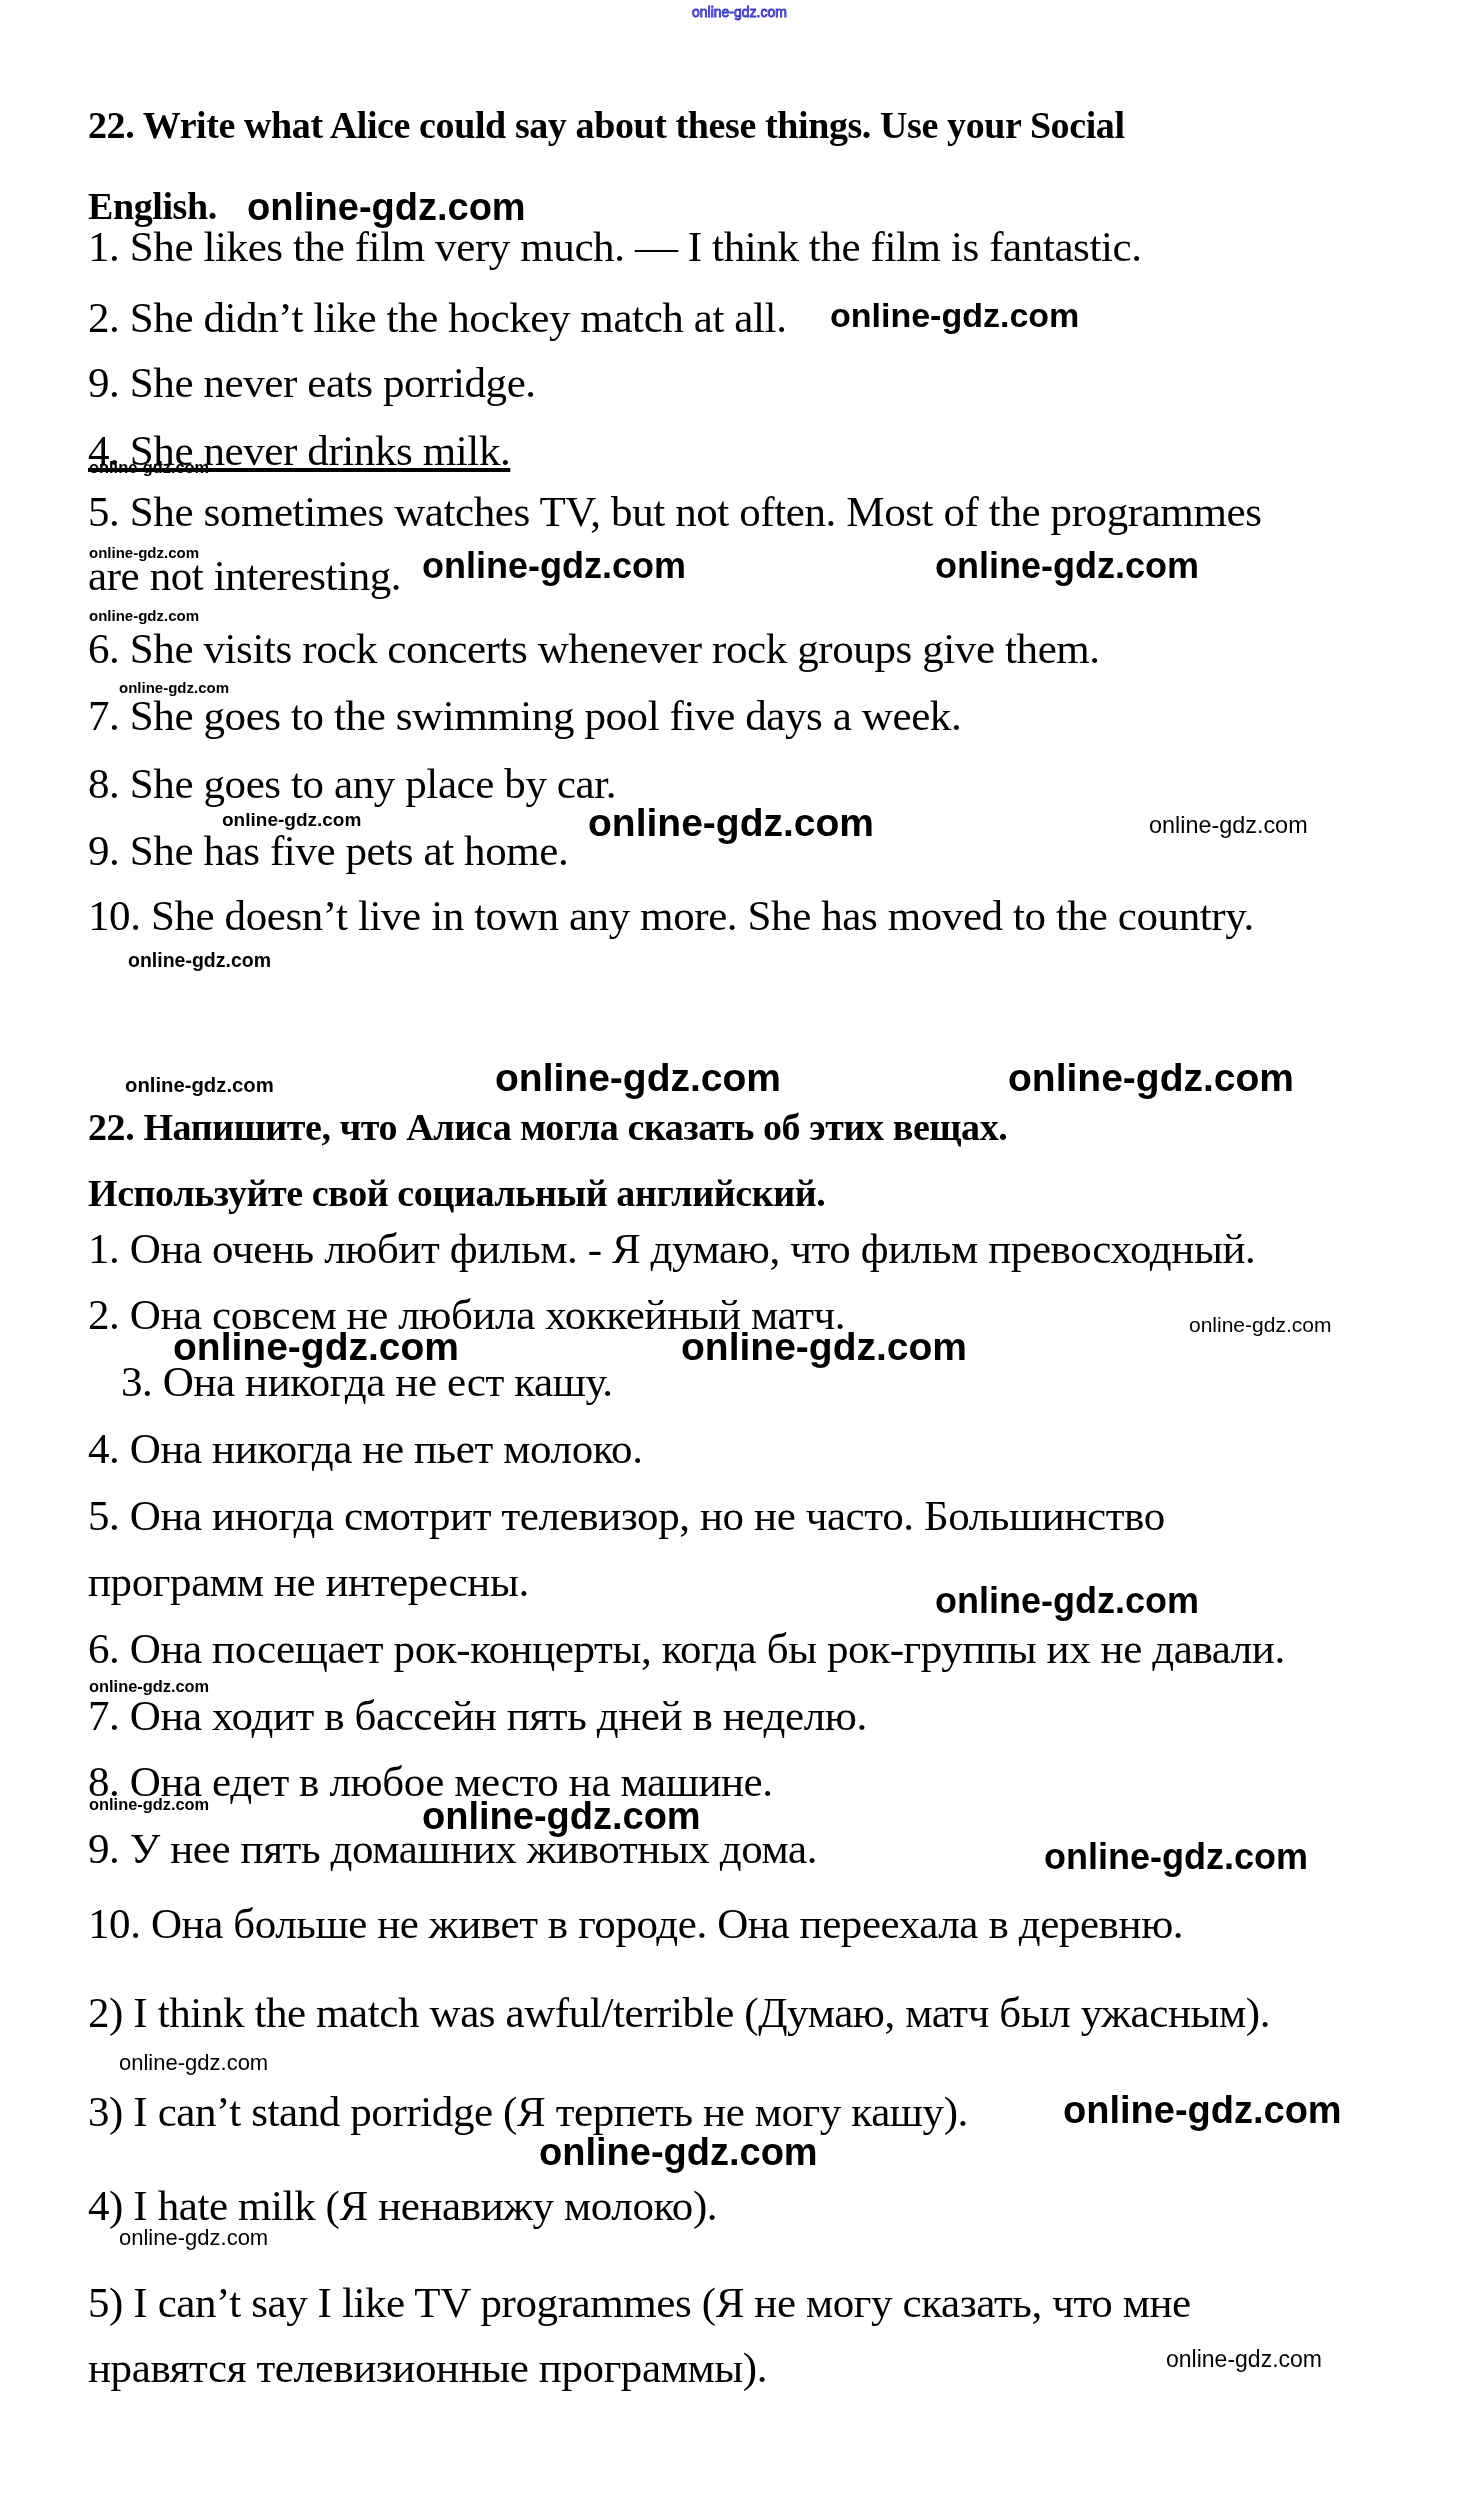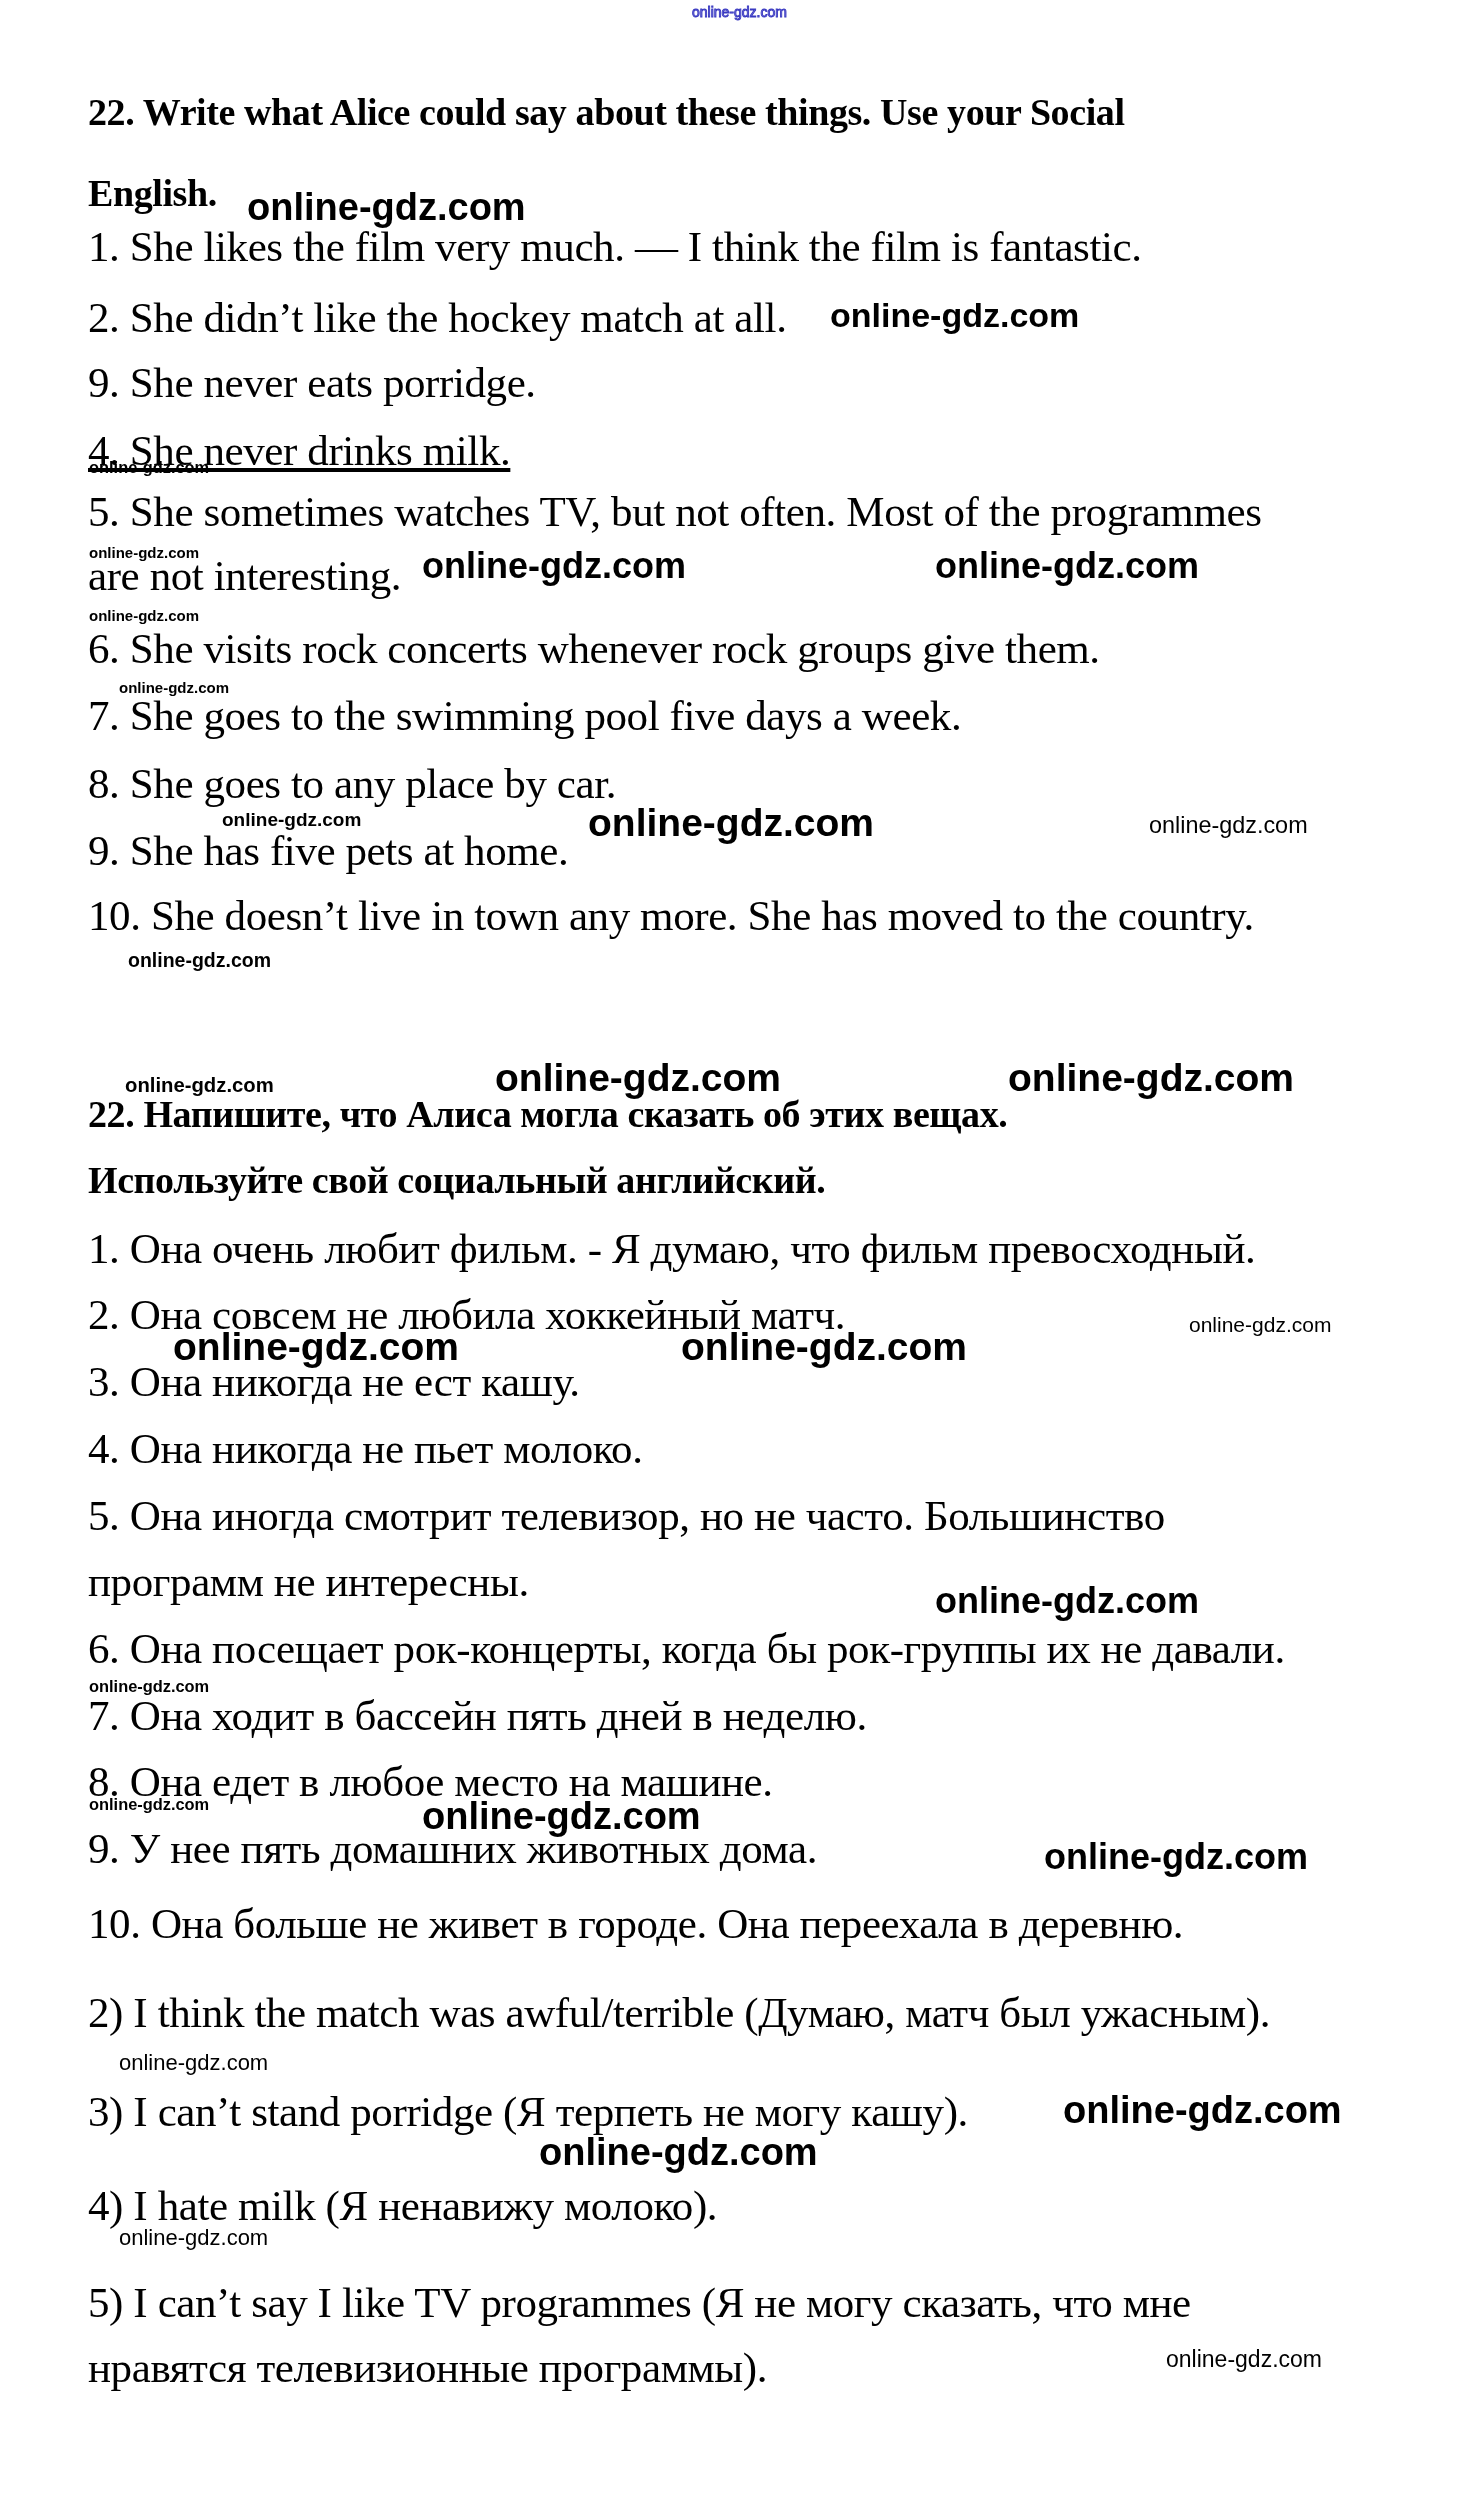--- a/index.html
+++ b/index.html
@@ -22,20 +22,21 @@
     left: 88px;
     white-space: nowrap;
     font-size: 43px;
     line-height: 1.1;
     letter-spacing: -0.4px;
     color: #000000;
   }
   .line.bold {
     font-weight: bold;
     font-size: 38px;
+    margin-top: 13px;
   }
   .wm {
     position: absolute;
     font-family: "Liberation Sans", sans-serif;
     white-space: nowrap;
     color: #000000;
     line-height: 1.05;
     text-align: right;
   }
   .wm-blue {
@@ -58,21 +59,21 @@
       <div class="line" style="top: 552px;">are not interesting.</div>
       <div class="line" style="top: 625px;">6. She visits rock concerts whenever rock groups give them.</div>
       <div class="line" style="top: 692px;">7. She goes to the swimming pool five days a week.</div>
       <div class="line" style="top: 760px;">8. She goes to any place by car.</div>
       <div class="line" style="top: 827px;">9. She has five pets at home.</div>
       <div class="line" style="top: 892px;">10. She doesn’t live in town any more. She has moved to the country.</div>
       <div class="line bold" style="top: 1094px;">22. Напишите, что Алиса могла сказать об этих вещах.</div>
       <div class="line bold" style="top: 1160px;">Используйте свой социальный английский.</div>
       <div class="line" style="top: 1225px;">1. Она очень любит фильм. - Я думаю, что фильм превосходный.</div>
       <div class="line" style="top: 1291px;">2. Она совсем не любила хоккейный матч.</div>
-      <div class="line" style="top: 1358px;">3. Она никогда не ест кашу.</div>
+      <div class="line" style="top: 1358px; margin-left: 33px;">3. Она никогда не ест кашу.</div>
       <div class="line" style="top: 1425px;">4. Она никогда не пьет молоко.</div>
       <div class="line" style="top: 1492px;">5. Она иногда смотрит телевизор, но не часто. Большинство</div>
       <div class="line" style="top: 1558px;">программ не интересны.</div>
       <div class="line" style="top: 1625px;">6. Она посещает рок-концерты, когда бы рок-группы их не давали.</div>
       <div class="line" style="top: 1692px;">7. Она ходит в бассейн пять дней в неделю.</div>
       <div class="line" style="top: 1758px;">8. Она едет в любое место на машине.</div>
       <div class="line" style="top: 1825px;">9. У нее пять домашних животных дома.</div>
       <div class="line" style="top: 1900px;">10. Она больше не живет в городе. Она переехала в деревню.</div>
       <div class="line" style="top: 1989px;">2) I think the match was awful/terrible (Думаю, матч был ужасным).</div>
       <div class="line" style="top: 2088px;">3) I can’t stand porridge (Я терпеть не могу кашу).</div>

